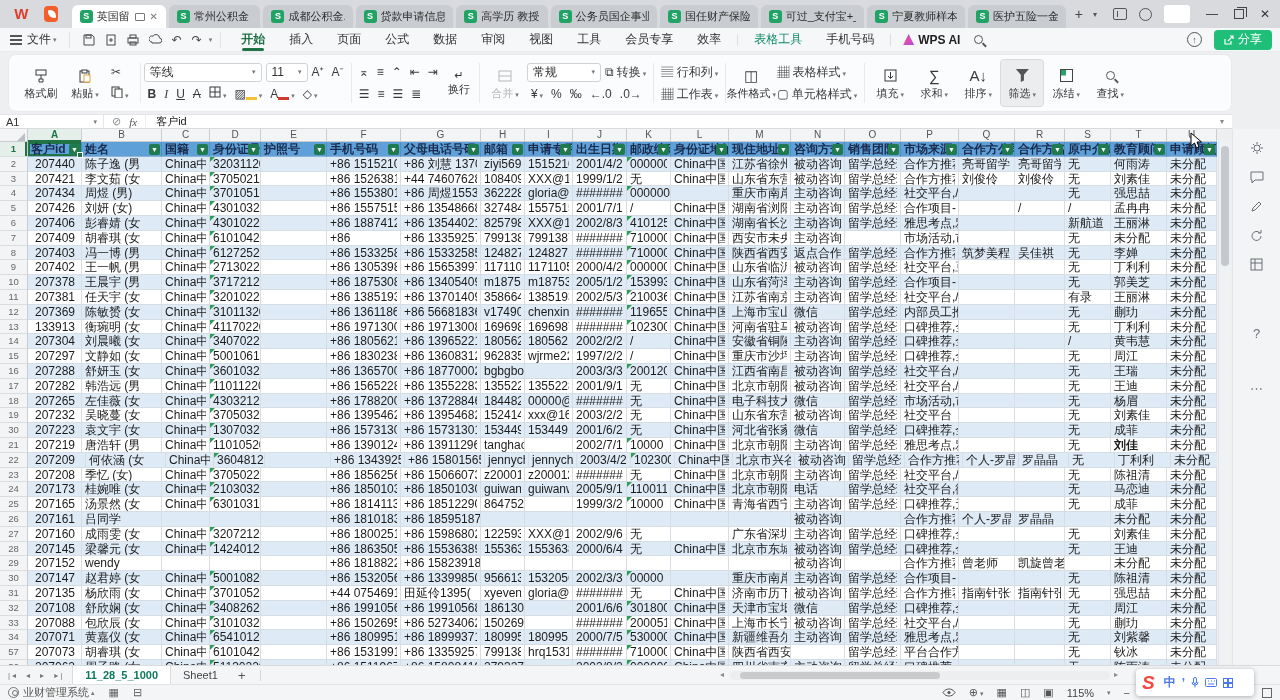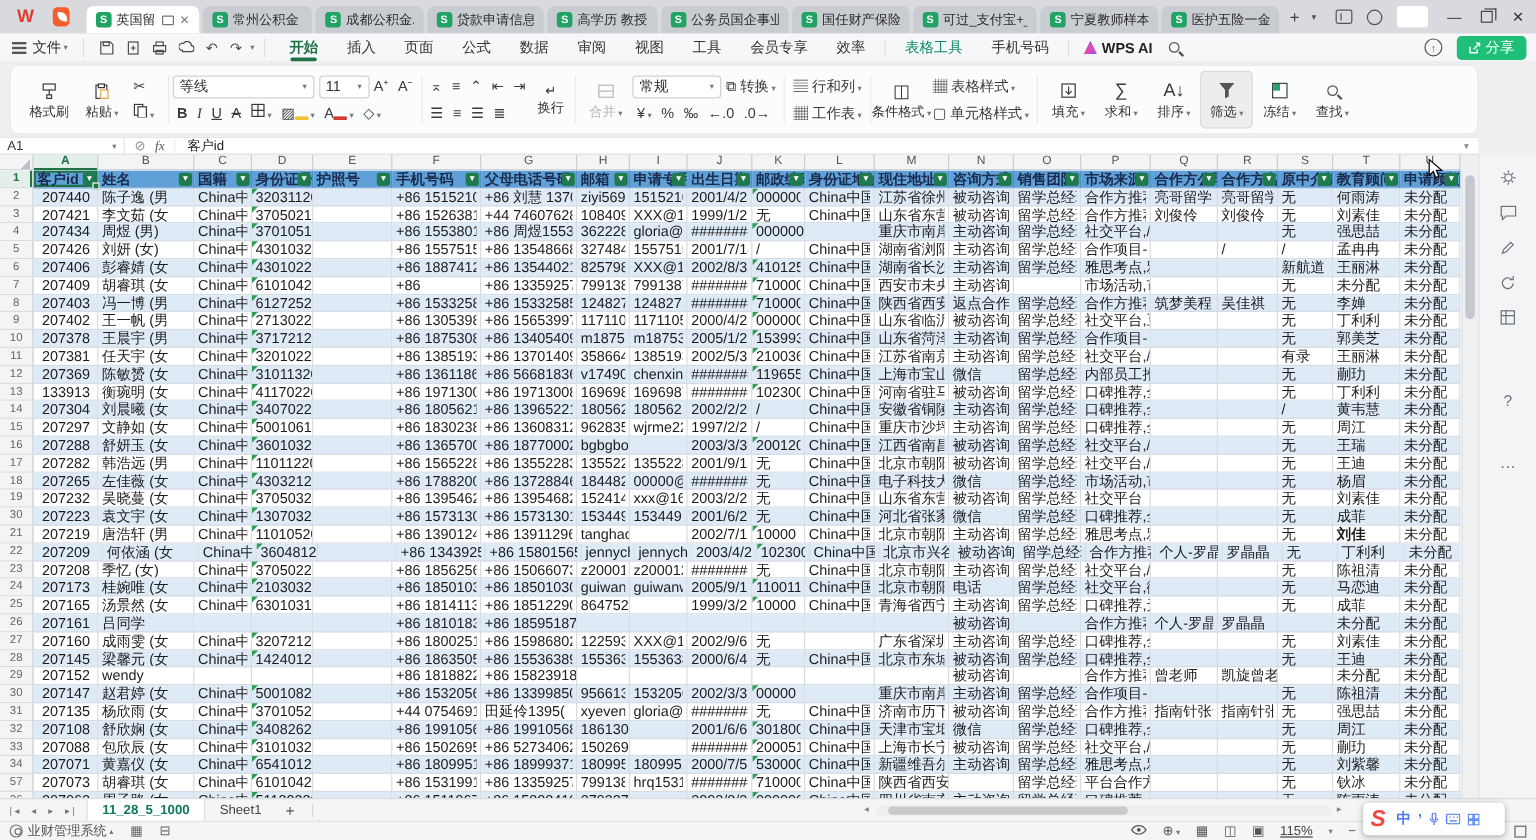--- a/index.html
+++ b/index.html
@@ -134,21 +134,21 @@
 
   
   .statusbar { position:absolute; left:0; top:684px; width:1280px; height:16px; background:#F4F5F6; border-top:1px solid #E0E2E4; display:flex; align-items:center; font-size:11px; color:#555; }
   .acct { display:flex; align-items:center; margin-left:8px; }
   .accticon { width:11px; height:11px; border:1px solid #777; border-radius:50%; margin-right:4px; position:relative; }
   .accticon::after { content:""; position:absolute; left:2.5px; top:1.5px; width:4px; height:4px; border:1px solid #777; border-radius:50%; }
   .sbi { margin-left:14px; color:#666; font-size:11px; }
   .sbright { margin-left:auto; display:flex; align-items:center; padding-right:150px; }
   .sbright > * { margin-left:13px; }
   .viewic { font-size:11px; color:#555; }
-  .zoomtxt { color:#444;text-decoration:underline; }
+  .zoomtxt { color:#444; }
   .fsq { width:10px; height:10px; border:1px solid #666; position:absolute; right:8px; top:3px; }
 
   
   .ime { position:absolute; right:26px; bottom:4px; width:118px; height:27px; background:#fff; border-radius:4px; box-shadow:0 1px 5px rgba(0,0,0,.3); display:flex; align-items:center; padding:0 6px; z-index:50; }
   .imeS { color:#F4483D; font-weight:bold; font-style:italic; font-size:19px; margin-right:6px; }
   .imei { color:#4A78F0; font-size:12px; font-weight:bold; margin:0 3px; }
   .imei svg { display:block; }
 
   .cursor { position:absolute; left:1190px; top:132px; z-index:99; }
 </style>

